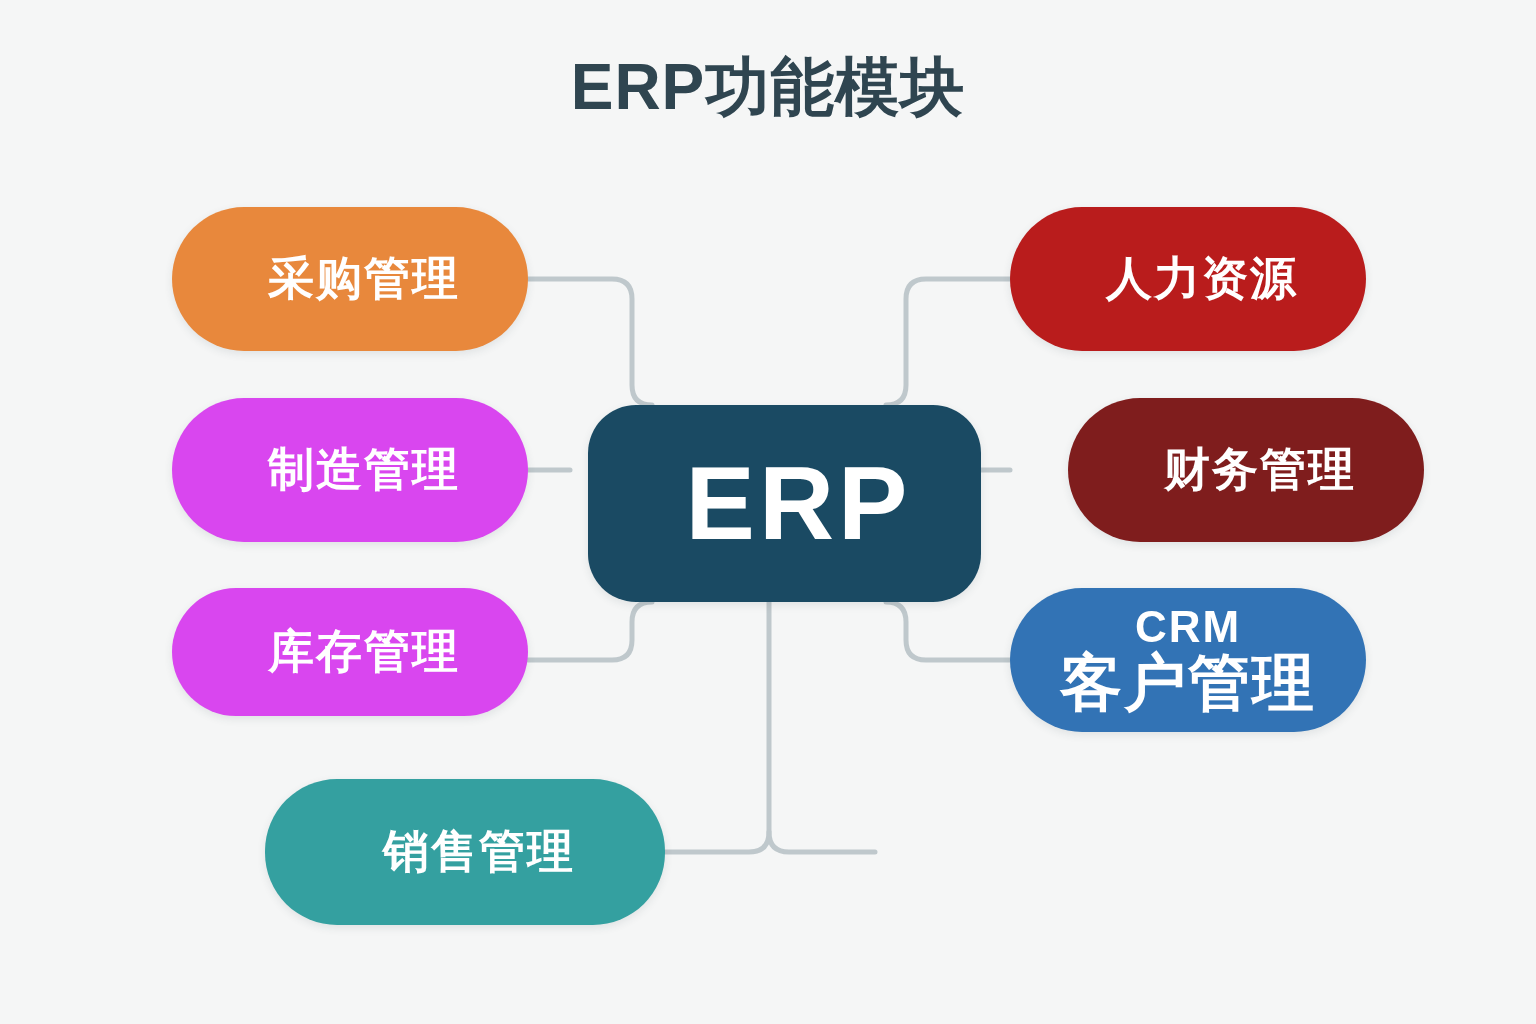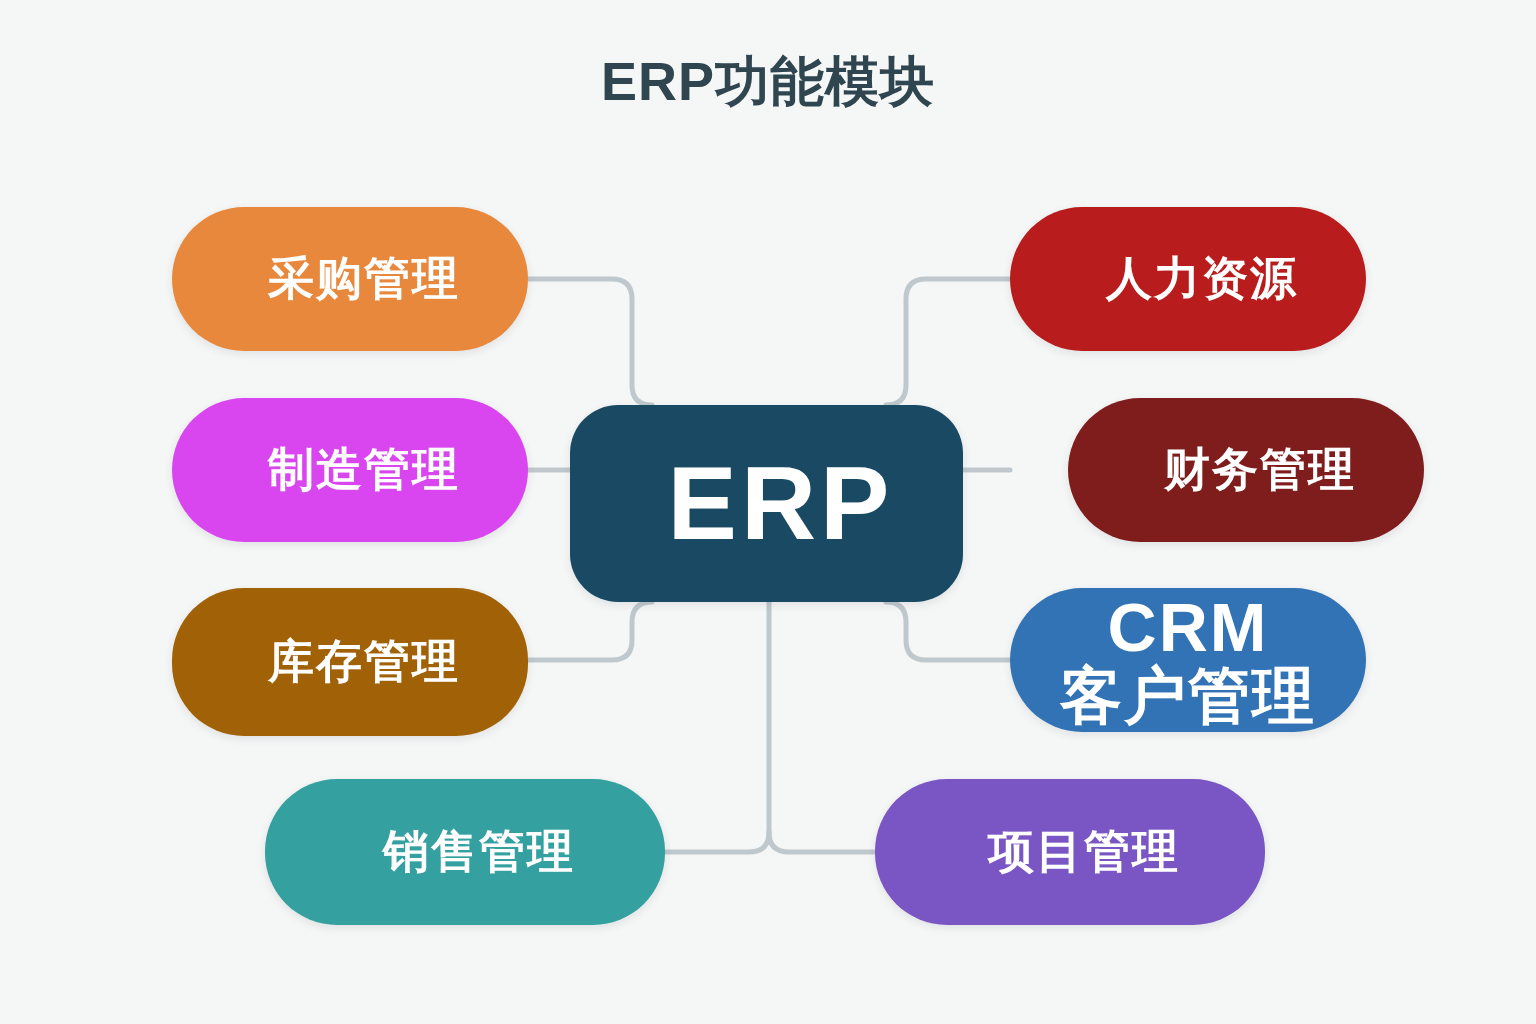--- a/index.html
+++ b/index.html
@@ -17,21 +17,21 @@
     position: relative;
     width: 1536px;
     height: 1024px;
   }
   #page-title {
     position: absolute;
     left: 0;
     top: 52px;
     width: 1536px;
     text-align: center;
-    font-size: 54px;
+    font-size: 64px;
     font-weight: bold;
     color: #2f4550;
     letter-spacing: 1px;
     line-height: 1.1;
     white-space: nowrap;
   }
   #connector-layer {
     position: absolute;
     left: 0;
     top: 0;
@@ -73,21 +73,21 @@
     line-height: 1.06;
   }
   .node.branch .sub-label {
     display: block;
     font-size: 62px;
     letter-spacing: 2px;
     white-space: nowrap;
   }
   .node.branch .main-label-lg {
     display: block;
-    font-size: 68px;
+    font-size: 44px;
     letter-spacing: 2px;
     white-space: nowrap;
   }
 </style>
 </head>
 <body>
 
 <div id="canvas">
 
   <div id="page-title">ERP功能模块</div>
@@ -105,50 +105,47 @@
 
       <path d="M 1010 470 H 963"></path>
 
       <path d="M 1010 660 H 926 Q 906 660 906 640 V 622 Q 906 602 886 602"></path>
 
       <path d="M 769 602 V 832 Q 769 852 749 852 H 665"></path>
       <path d="M 769 832 Q 769 852 789 852 H 875"></path>
     </g>
   </svg>
 
-  <div class="node center" style="left:570px; top:405px; width:393px; height:197px; background:#1a4a63;">
+  <div class="node center" style="left:588px; top:405px; width:393px; height:197px; background:#1a4a63;">
     <span class="node-label">ERP</span>
   </div>
 
   <div class="node branch" style="left:172px; top:207px; width:356px; height:144px; background:#e8883c;">
     <span class="node-label">采购管理</span>
   </div>
 
   <div class="node branch" style="left:172px; top:398px; width:356px; height:144px; background:#d946ef;">
     <span class="node-label">制造管理</span>
   </div>
 
-  <div class="node branch" style="left:172px; top:588px; width:356px; height:148px; background:#a16207;">
+  <div class="node branch" style="left:172px; top:588px; width:356px; height:128px; background:#d946ef;">
     <span class="node-label">库存管理</span>
   </div>
 
   <div class="node branch" style="left:265px; top:779px; width:400px; height:146px; background:#34a0a0;">
     <span class="node-label">销售管理</span>
   </div>
 
   <div class="node branch" style="left:1010px; top:207px; width:356px; height:144px; background:#b91c1c;">
     <span class="node-label">人力资源</span>
   </div>
 
   <div class="node branch" style="left:1068px; top:398px; width:356px; height:144px; background:#7f1d1d;">
     <span class="node-label">财务管理</span>
   </div>
 
   <div class="node branch two-line" style="left:1010px; top:588px; width:356px; height:144px; background:#3273b5;">
     <span class="main-label-lg">CRM</span>
     <span class="sub-label">客户管理</span>
   </div>
 
-  <div class="node branch" style="left:875px; top:779px; width:390px; height:146px; background:#7a55c4;">
-    <span class="node-label">项目管理</span>
-  </div>
 
 </div>
 
 </body></html>

